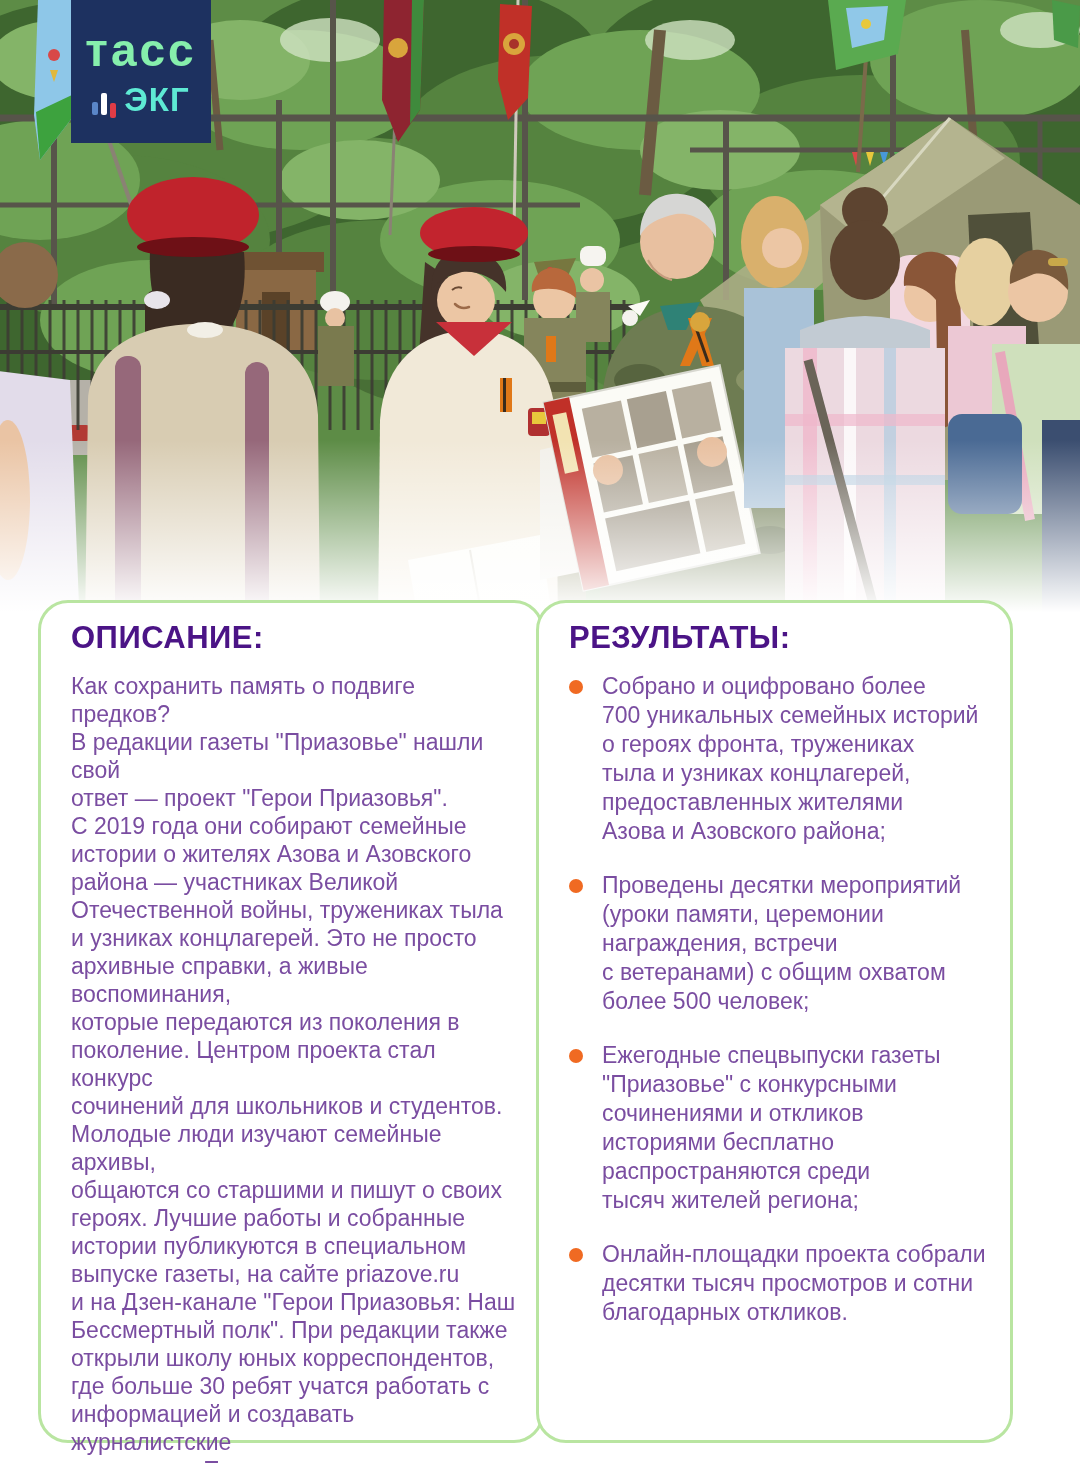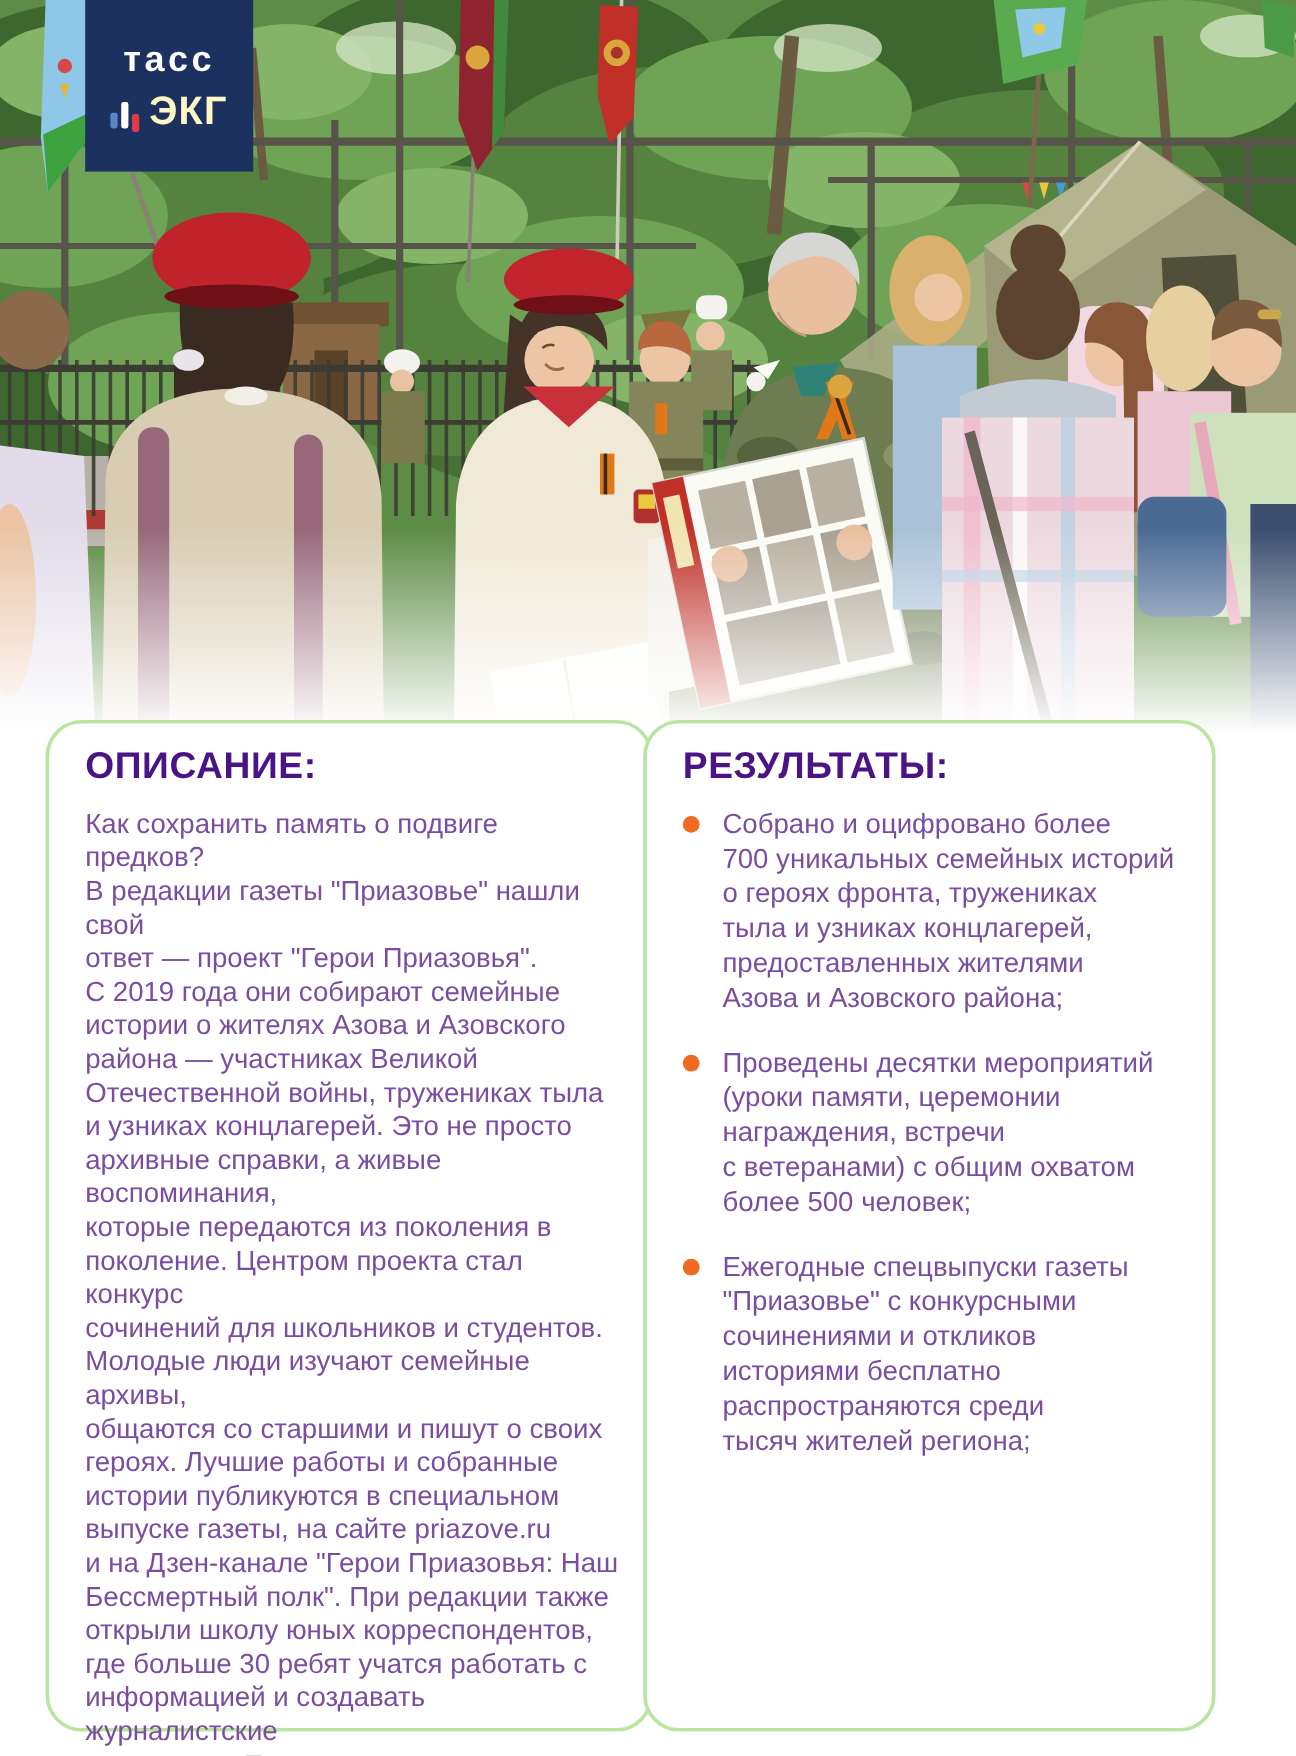--- a/index.html
+++ b/index.html
@@ -4,23 +4,23 @@
 <style>
   html,body{margin:0;padding:0;background:#ffffff;}
   .page{position:relative;width:1080px;height:1463px;background:#ffffff;overflow:hidden;
         font-family:"Liberation Sans","DejaVu Sans",sans-serif;}
   
   .photo{position:absolute;left:0;top:0;width:1080px;height:630px;}
   .photo svg{display:block;width:1080px;height:630px;}
   
   .logo{position:absolute;left:71px;top:0;width:140px;height:143px;background:#1d3160;
         display:flex;flex-direction:column;align-items:center;justify-content:center;gap:10px;}
-  .logo .tass{color:#ffffff;font-size:30px;font-weight:800;letter-spacing:3px;line-height:1;}
+  .logo .tass{color:#86efac;font-size:46px;font-weight:800;letter-spacing:3px;line-height:1;}
   .logo .ekg-row{display:flex;align-items:flex-end;gap:8px;}
-  .logo .ekg{color:#fef9c3;font-size:33px;font-weight:800;letter-spacing:1px;line-height:1;}
+  .logo .ekg{color:#5eead4;font-size:33px;font-weight:800;letter-spacing:1px;line-height:1;}
   .ekg-bars{display:flex;align-items:flex-end;gap:3px;height:26px;padding-bottom:1px;}
   .ekg-bars i{display:block;width:6px;border-radius:2px;}
   .ekg-bars .b1{height:13px;background:#5a86c8;}
   .ekg-bars .b2{height:22px;background:#ffffff;}
   .ekg-bars .b3{height:15px;background:#e03c46;margin-bottom:-3px;}
   
   .card{position:absolute;top:600px;background:#ffffff;border:3px solid #b9e5a1;border-radius:30px;
         box-sizing:border-box;padding:9px 24px 0 30px;}
   .card-desc{left:38px;width:506px;height:843px;}
   .card-res{left:536px;width:477px;height:843px;}
@@ -398,16 +398,22 @@
       </li>
       <li>
         <span class="dot"></span>
         <span class="res-text">Ежегодные спецвыпуски газеты
 "Приазовье" с конкурсными
 сочинениями и откликов
 историями бесплатно
 распространяются среди
 тысяч жителей региона;</span>
       </li>
+      <li>
+        <span class="dot"></span>
+        <span class="res-text">Онлайн-площадки проекта собрали
+десятки тысяч просмотров и сотни
+благодарных откликов.</span>
+      </li>
     </ul>
   </section>
 
 </div>
 
 </body></html>

